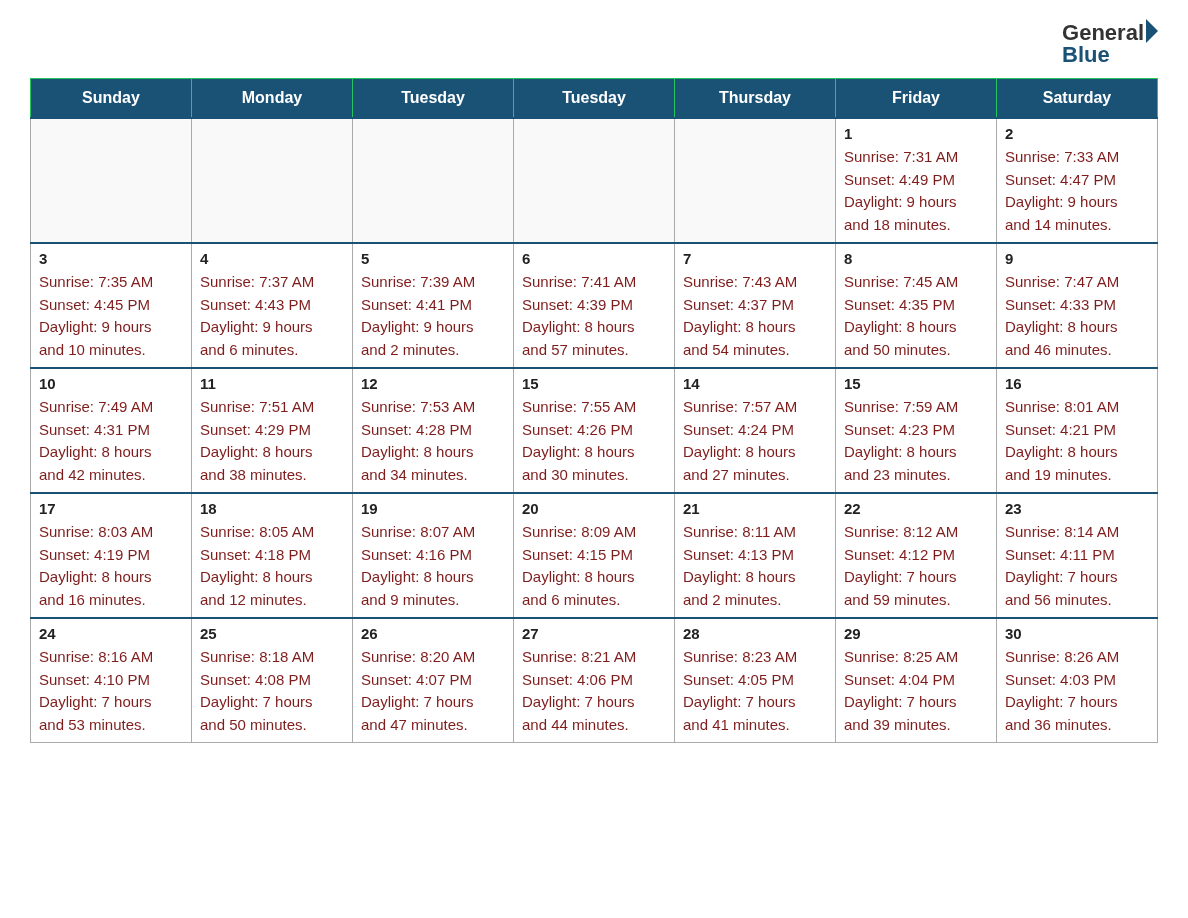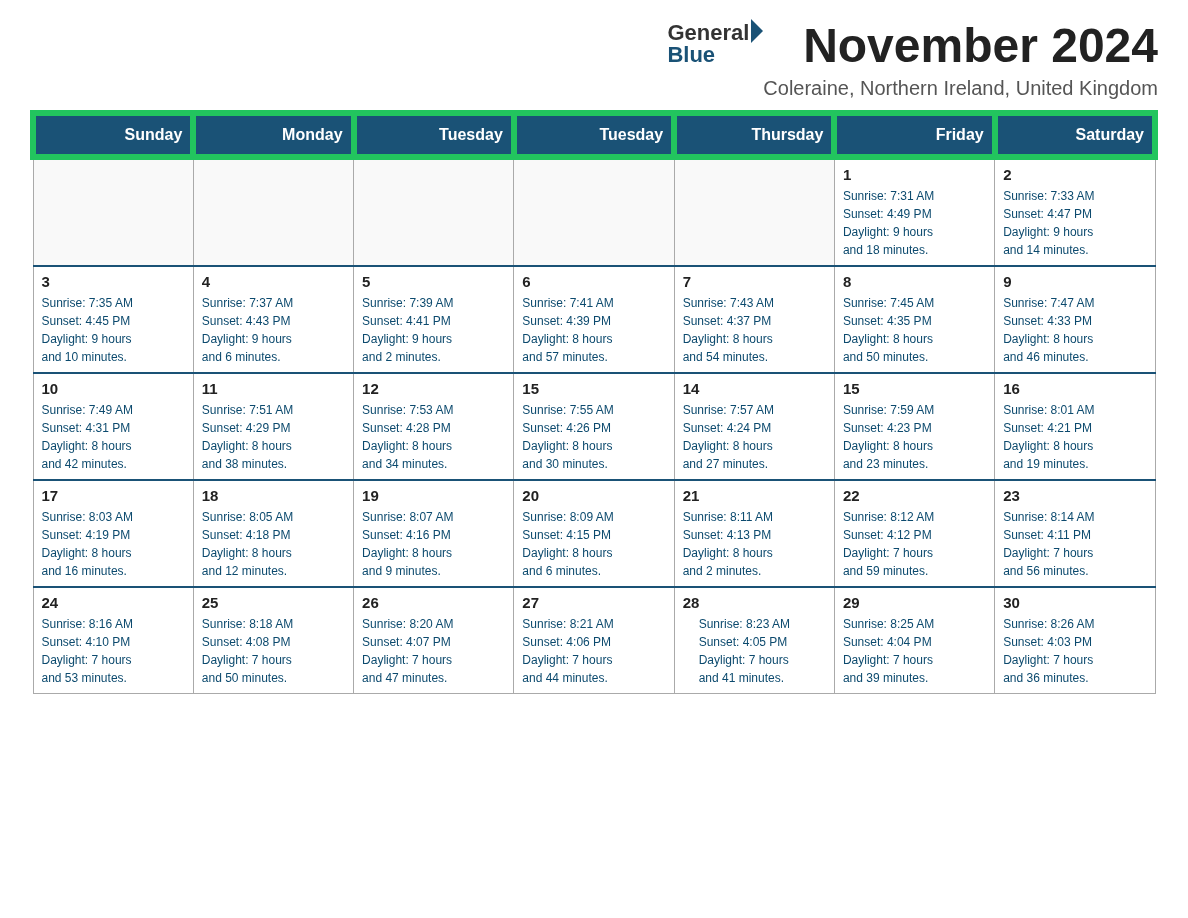--- a/index.html
+++ b/index.html
@@ -62,23 +62,23 @@
     }
     .calendar {
       width: 100%;
       border-collapse: collapse;
       margin-top: 10px;
     }
     .calendar th {
       background-color: #1a5276;
       color: #fff;
       padding: 10px 8px;
-      text-align: right;
+      text-align: center;
       font-size: 16px;
-      border: 6px solid #22c55e;
+      border: 1px solid #22c55e;
     }
     .calendar td {
       border: 1px solid #aaa;
       vertical-align: top;
       padding: 6px 8px;
       width: calc(100% / 7);
       min-height: 110px;
       font-size: 13px;
       color: #333;
     }
@@ -86,42 +86,38 @@
       background: #f9f9f9;
     }
     .day-number {
       font-size: 15px;
       font-weight: bold;
       color: #222;
       display: block;
       margin-bottom: 4px;
     }
     .day-info {
-      color: #0c4a6e;
-      font-size: 12px;
+      color: #7f1d1d;
+      font-size: 15px;
       line-height: 1.5;
     }
     .week-row td {
       border-top: 2px solid #1a5276;
     }
   </style>
 </head>
 <body>
 
 <div class="header-area">
   <div class="logo-wrapper">
     <div class="logo-top-row">
       <span class="logo-text-general">General</span>
       <span class="logo-arrow"></span>
     </div>
     <span class="logo-blue">Blue</span>
-  </div>
-  <div class="title-area">
-    <div class="main-title">November 2024</div>
-    <div class="subtitle">Coleraine, Northern Ireland, United Kingdom</div>
   </div>
 </div>
 
 <table class="calendar">
   <thead>
     <tr>
     <th>Sunday</th>
         <th>Monday</th>
         <th>Tuesday</th>
         <th>Tuesday</th>
@@ -329,21 +325,21 @@
         </td>
         <td>
           <span class="day-number">27</span>
           <div class="day-info" style="white-space: pre-line;">Sunrise: 8:21 AM
 Sunset: 4:06 PM
 Daylight: 7 hours
 and 44 minutes.</div>
         </td>
         <td>
           <span class="day-number">28</span>
-          <div class="day-info" style="white-space: pre-line; margin-left: 16px;">Sunrise: 8:23 AM
+          <div class="day-info" style="white-space: pre-line;">Sunrise: 8:23 AM
 Sunset: 4:05 PM
 Daylight: 7 hours
 and 41 minutes.</div>
         </td>
         <td>
           <span class="day-number">29</span>
           <div class="day-info" style="white-space: pre-line;">Sunrise: 8:25 AM
 Sunset: 4:04 PM
 Daylight: 7 hours
 and 39 minutes.</div>

